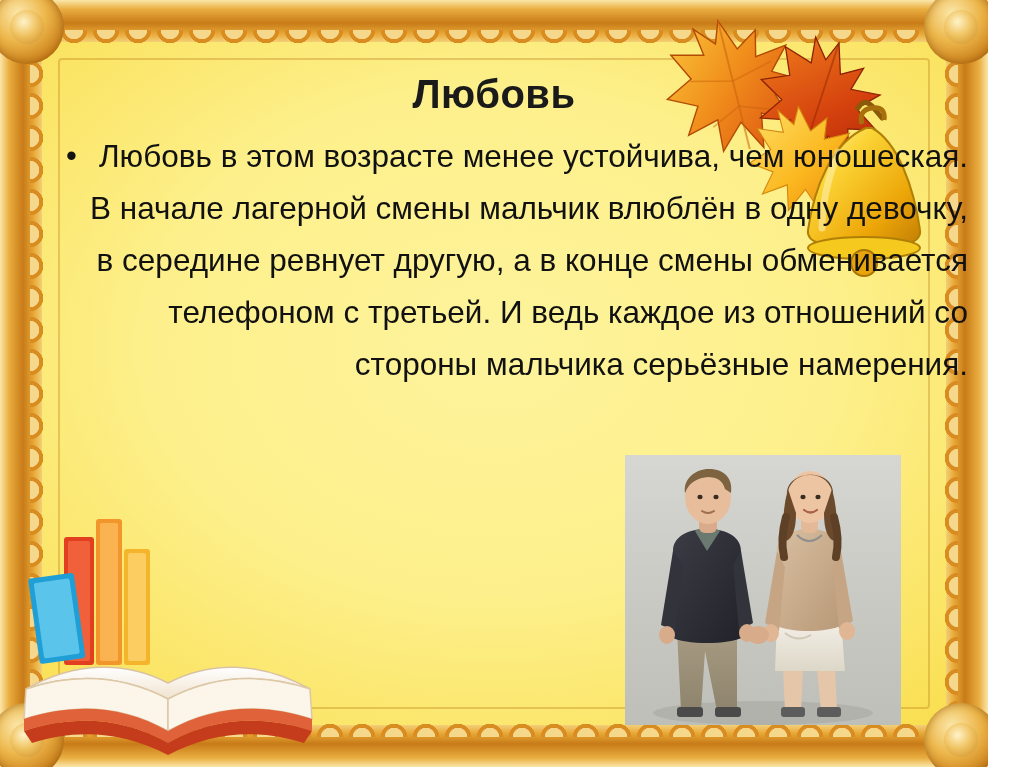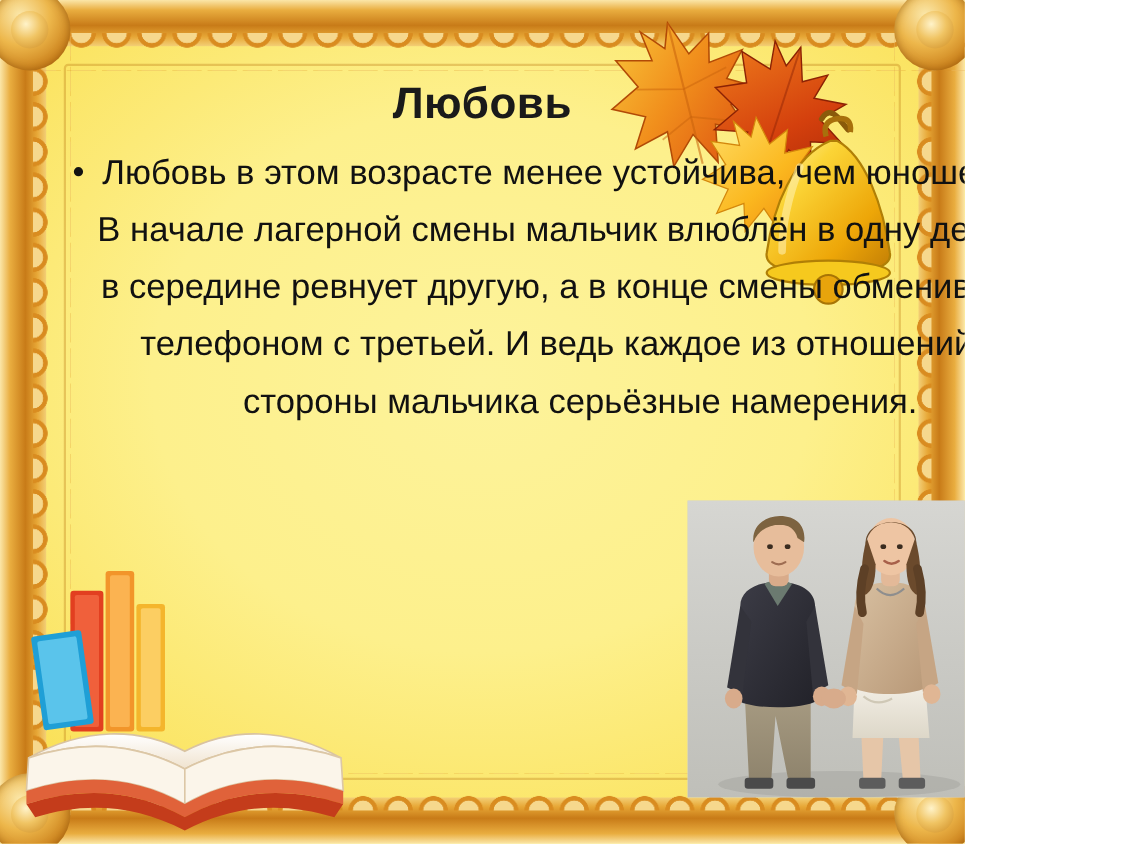--- a/index.html
+++ b/index.html
@@ -10,21 +10,21 @@
   body {
     width: 1024px;
     height: 767px;
     overflow: hidden;
     font-family: "Liberation Sans", sans-serif;
   }
 
   
   #slide {
     position: relative;
-    width: 877px;
+    width: 988px;
     height: 767px;
     background: radial-gradient(ellipse 90% 85% at 50% 45%,
                 #fdf39b 0%, #fdf08c 38%, #fbe463 66%, #f8d93f 86%, #f5cf28 100%);
     overflow: hidden;
   }
 
   
   .frame-band {
     position: absolute;
     background: linear-gradient(180deg,#f7d98a 0%, #e8a83a 18%, #c97a18 48%, #e8a83a 78%, #f6d786 100%);
@@ -155,21 +155,21 @@
     line-height: 52px;
     margin-right: 10px;
     margin-left: 4px;
   }
   #body-text {
     flex: 1 1 auto;
     font-family: "Liberation Sans", sans-serif;
     font-size: 31.5px;
     line-height: 52px;
     color: #111111;
-    text-align: center;
+    text-align: right;
     white-space: pre-wrap;
   }
 
   
   #autumn-deco {
     position: absolute;
     right: 28px;
     top: 10px;
     width: 330px;
     height: 320px;

